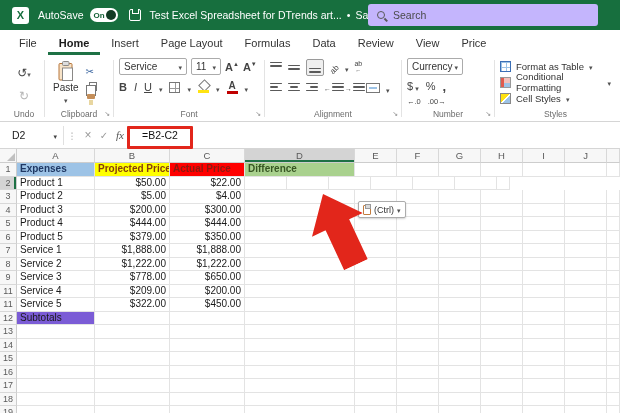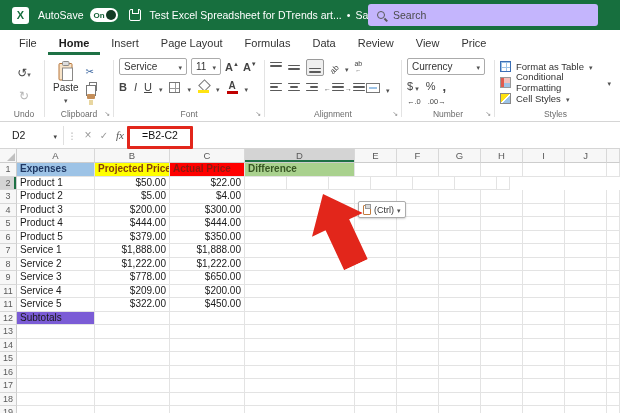--- a/index.html
+++ b/index.html
@@ -314,21 +314,21 @@
       </div>
     <div class="rlabel">Alignment</div>
     <span class="lnch"></span>
   </div>
 
   <div class="gdiv"></div>
 
   <div class="rgroup" style="width:88px">
     <div class="rbody">
         <div class="numcol">
-      <span class="combo" style="width:78px">
+      <span class="combo" style="width:56px">
             <span>Currency</span>
             <span class="dd"></span>
           </span>
       <div class="numrow">
         <span class="rb btxt">$</span>
             <span class="dd" style="margin-left:-5px"></span>
         <span class="rb btxt">%</span>
         <span class="rb btxt" style="font-weight:bold;font-size:13px">,</span>
       </div>
       <div class="numrow">

